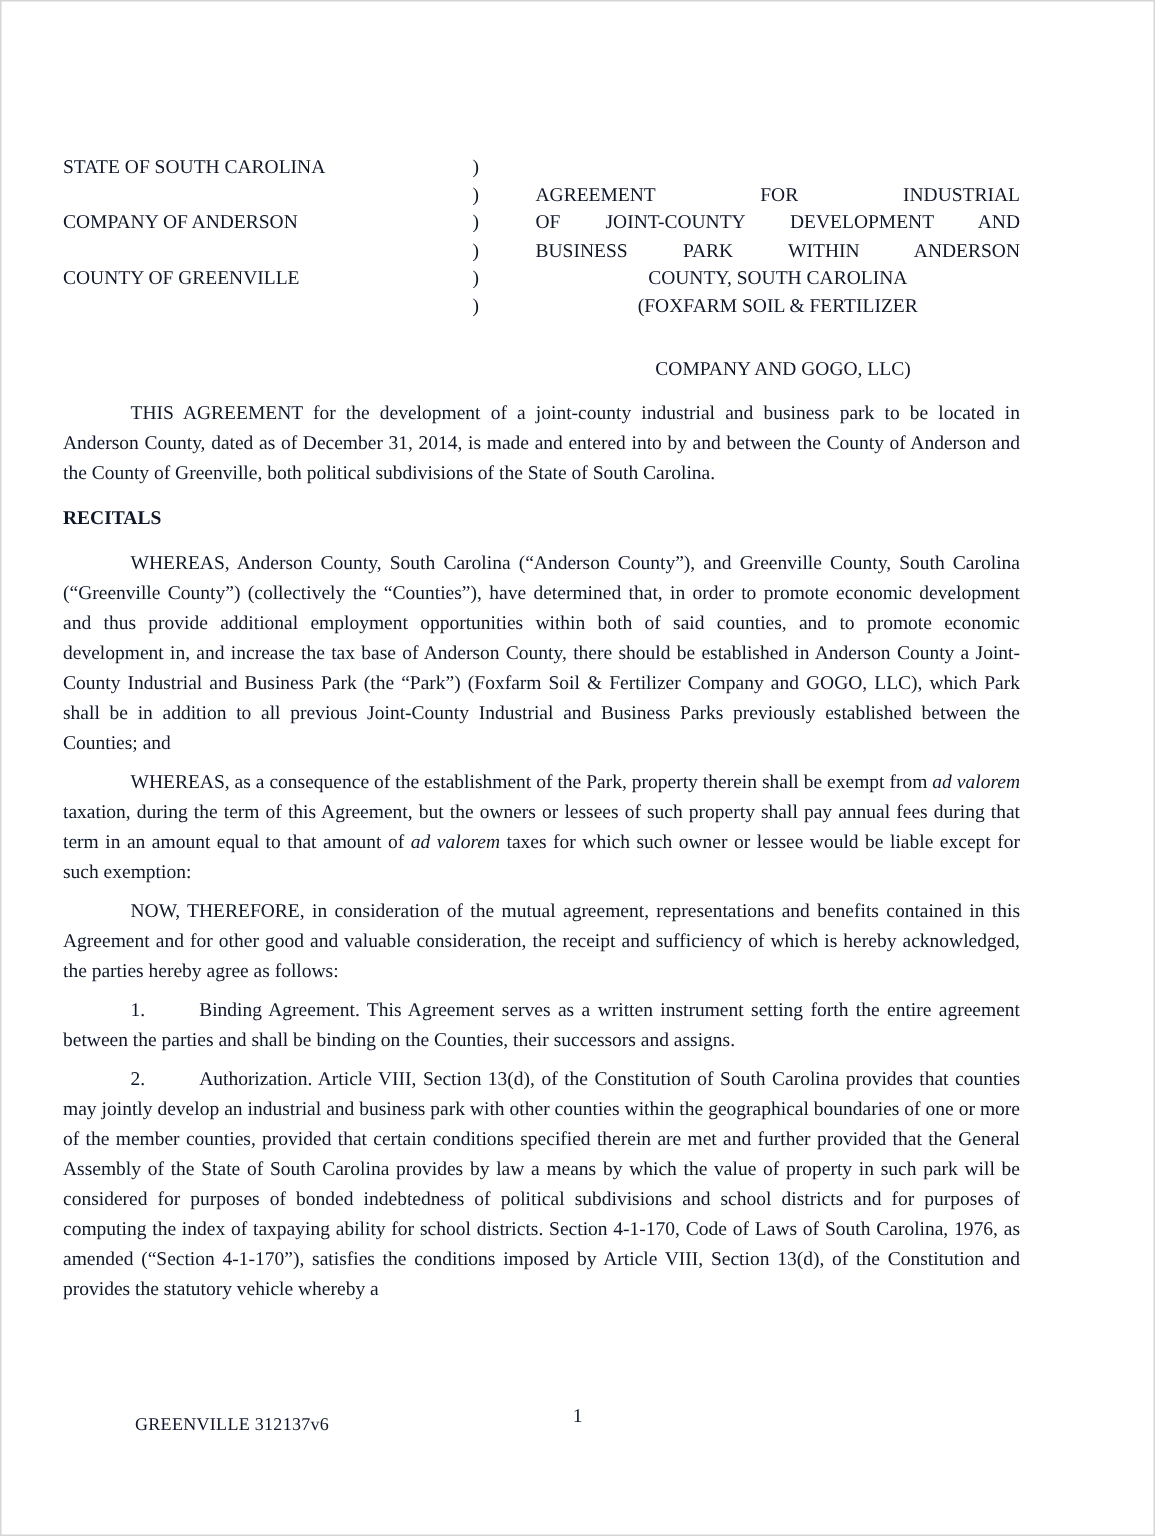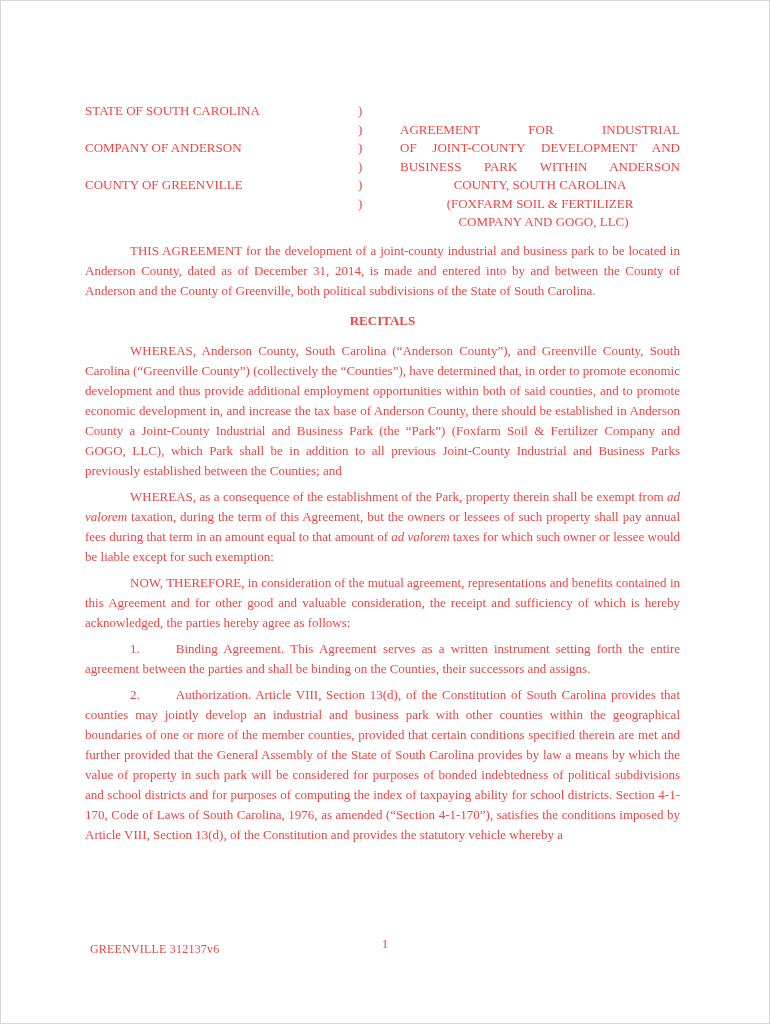--- a/index.html
+++ b/index.html
@@ -3,48 +3,48 @@
 <meta charset="utf-8">
 <style>
   html, body { margin: 0; padding: 0; background: #e8e8e8; }
   .page {
     position: relative;
     width: 770px;
     height: 1024px;
     margin: 0 auto;
     background: #ffffff;
     box-sizing: border-box;
-    padding: 102px 90px 0 85px;
+    padding: 102px 90px 0 42px;
     font-family: "Liberation Serif", "DejaVu Serif", serif;
     font-size: 13px;
     line-height: 20px;
-    color: #ef4444;
+    color: #0f172a;
     overflow: hidden;
     box-shadow: inset 0 0 0 1px #d6d6d6;
   }
   .content { height: 832px; overflow: hidden; }
 
   
   .caption { line-height: 18.5px; margin-bottom: 9px; }
   .cap-row { display: flex; }
   .cap-left  { width: 273px; }
   .cap-paren { width: 42px; }
   .cap-right { flex: 1; text-align: center; }
   .cap-right.just { text-align: justify; text-align-last: justify; }
-  .cap-right.ind  { padding-left: 7px; }
+  .cap-right.ind  { padding-left: 7px; margin-top: 24px; }
 
   
   .para {
     margin: 6px 0 0 0;
     text-align: justify;
     text-indent: 45px;
   }
   .recitals {
     margin: 10px 0;
-    text-align: center;
+    text-align: left;
     font-weight: 700;
     text-indent: 0;
   }
   .run.normal { font-style: normal; font-weight: normal; }
   .run.italic { font-style: italic; }
   .run.bold   { font-weight: 400; }
   .run.tab    { display: inline-block; width: 36px; }
 
   
   .footer {

